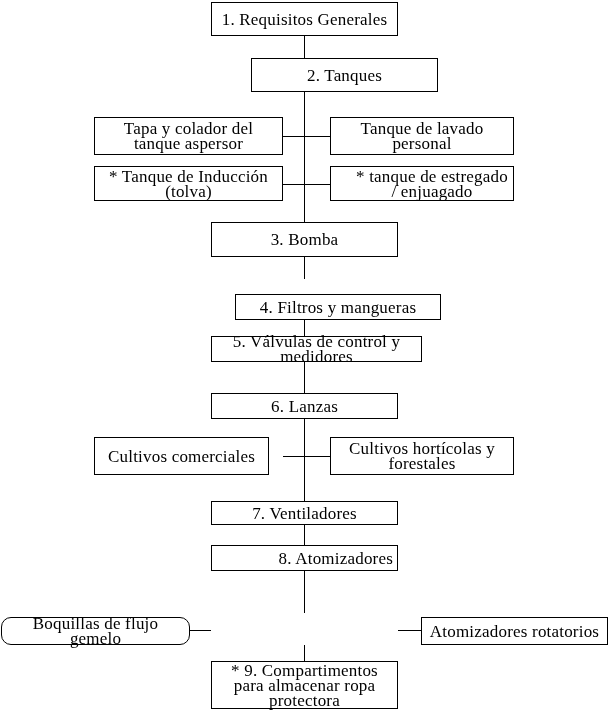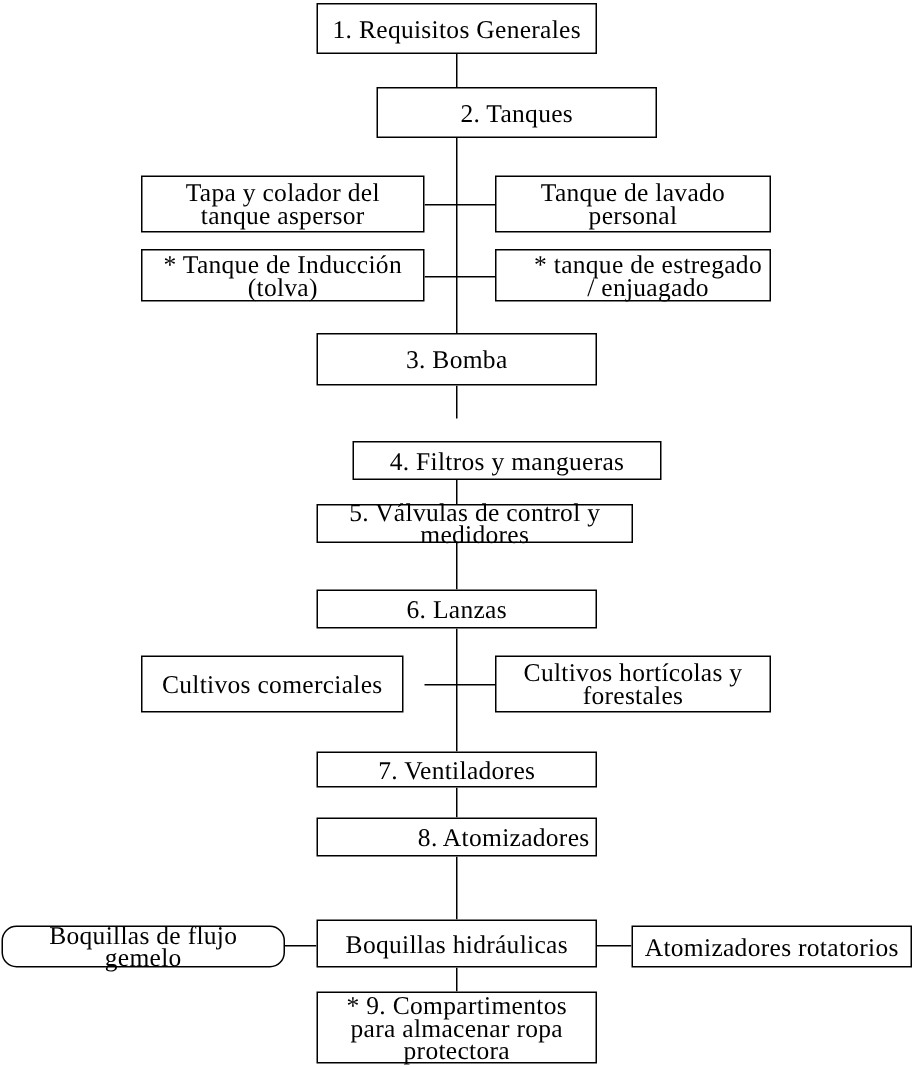--- a/index.html
+++ b/index.html
@@ -104,22 +104,19 @@
     </div>
     <div class="node" style="left: 211px; top: 501px; width: 187px; height: 24px; border-color: rgb(0, 0, 0); color: rgb(0, 0, 0);">
       <span>7. Ventiladores</span>
     </div>
     <div class="node" style="left: 211px; top: 545px; width: 187px; height: 26px; border-color: rgb(0, 0, 0); color: rgb(0, 0, 0); justify-content: flex-end;">
       <span>8. Atomizadores</span>
     </div>
     <div class="node" style="left: 1px; top: 617px; width: 189px; height: 28px; border-color: rgb(0, 0, 0); color: rgb(0, 0, 0); border-radius: 10px;">
       <span>Boquillas de flujo gemelo</span>
     </div>
-    <div class="node" style="left: 211px; top: 613px; width: 187px; height: 32px; border-color: rgb(0, 0, 0); color: rgb(0, 0, 0);">
-      <span>Boquillas hidráulicas</span>
-    </div>
     <div class="node" style="left: 421px; top: 617px; width: 187px; height: 28px; border-color: rgb(0, 0, 0); color: rgb(0, 0, 0);">
       <span>Atomizadores rotatorios</span>
     </div>
     <div class="node" style="left: 211px; top: 661px; width: 187px; height: 48px; border-color: rgb(0, 0, 0); color: rgb(0, 0, 0);">
       <span>* 9. Compartimentos para almacenar ropa protectora</span>
     </div>
   </div>
 
 </body></html>

